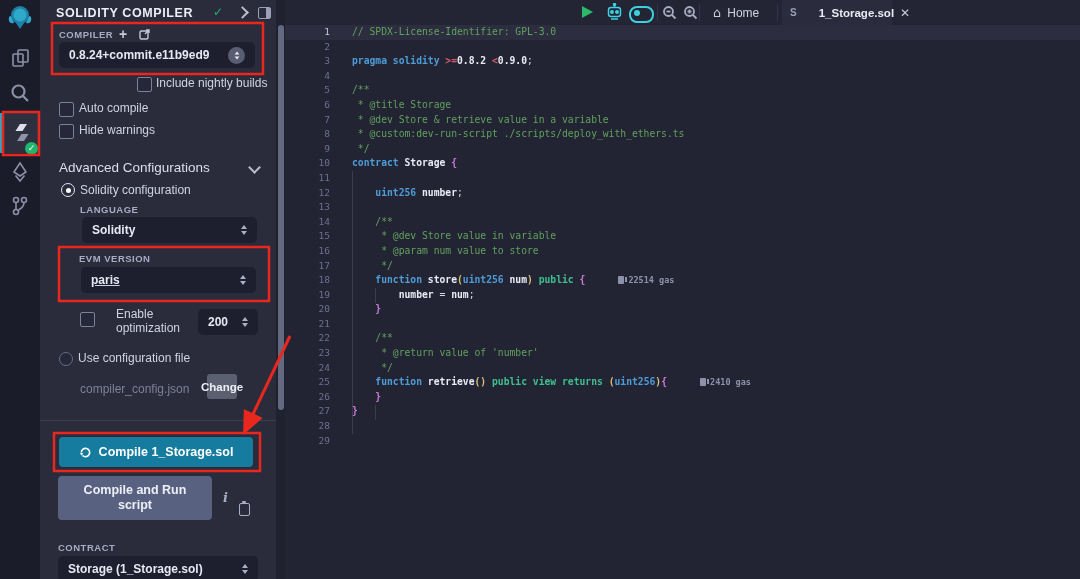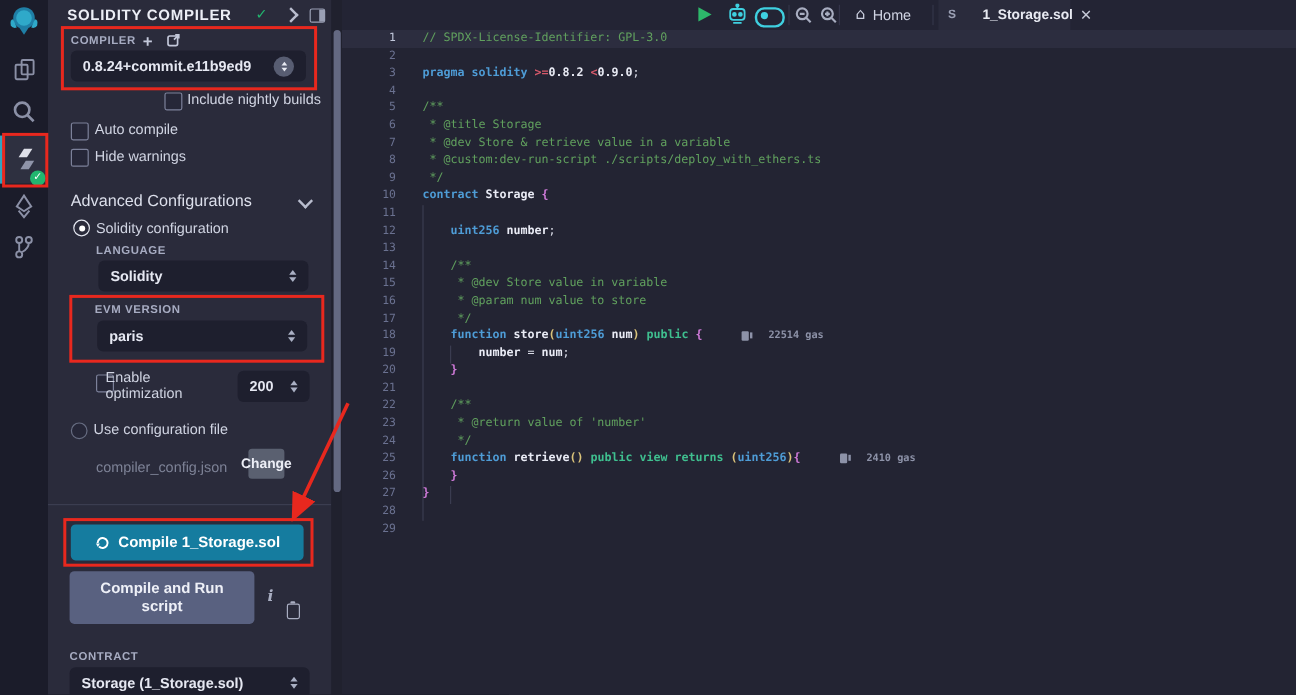--- a/index.html
+++ b/index.html
@@ -70,21 +70,21 @@
   .code{position:absolute;left:67px;top:0;right:0;}
   .code-row{height:14.6px;font:9.7px/14.6px "DejaVu Sans Mono",monospace;white-space:pre;}
   .tk-c{color:#61a15e;}
   .tk-k{color:#4e9cd6;font-weight:bold;}
   .tk-o{color:#d6596a;font-weight:bold;}
   .tk-p{color:#d8dae6;}
   .tk-b{color:#e9ebf5;font-weight:bold;}
   .tk-g{color:#3fbf8f;font-weight:bold;}
   .tk-y{color:#d9c27a;font-weight:bold;}
   .tk-m{color:#cf7ad9;font-weight:bold;}
-  .gas-badge{display:inline-flex;align-items:center;gap:16px;margin-left:20px;font:bold 8.5px/10px "DejaVu Sans Mono",monospace;color:#8d92a8;vertical-align:top;padding-top:2px;padding-left:13px;}
+  .gas-badge{display:inline-flex;align-items:center;gap:4px;margin-left:20px;font:bold 8.5px/10px "DejaVu Sans Mono",monospace;color:#8d92a8;vertical-align:top;padding-top:2px;padding-left:13px;}
   .gas-icon{display:inline-block;width:6px;height:8px;background:#8d92a8;border-radius:1px;position:relative;}
   .gas-icon::after{content:'';position:absolute;right:-2.5px;top:1px;width:1.5px;height:5px;background:#8d92a8;}
 
   
   .plus-glyph{font-size:14px;color:#c3c8da;font-weight:bold;line-height:12px;cursor:pointer;}
   .i-glyph{font-family:"DejaVu Serif",serif;font-style:italic;font-weight:bold;font-size:13px;color:#a9aec2;cursor:pointer;}
   .clipboard{position:relative;width:9px;height:11px;border:1.5px solid #a9aec2;border-radius:2px;cursor:pointer;}
   .clipboard::before{content:'';position:absolute;left:1.5px;top:-3px;width:4px;height:2px;background:#a9aec2;border-radius:1px;}
   .pin-icon{width:11px;height:10px;border:1.5px solid #9aa0b5;border-radius:2px;position:relative;cursor:pointer;}
   .pin-icon::after{content:'';position:absolute;right:0;top:0;width:4px;height:10px;background:#9aa0b5;}
@@ -179,30 +179,30 @@
     <div class="sp sec-label" style="left:40px;top:204px;">LANGUAGE</div>
     <div class="select" style="left:42px;top:217px;width:155px;">
       <span class="select-text">Solidity</span>
       <span class="carets">
           <span class="car-up"></span>
           <span class="car-down"></span>
         </span>
     </div>
 
     <div class="sp sec-label" style="left:39px;top:253px;">EVM VERSION</div>
-    <div class="select" style="left:41px;top:267px;width:155px;">
+    <div class="select" style="left:41px;top:267px;width:155px;text-decoration:underline;">
       <span class="select-text">paris</span>
       <span class="carets">
           <span class="car-up"></span>
           <span class="car-down"></span>
         </span>
     </div>
 
     <div class="cb" style="left:40px;top:312px;"></div>
-    <div class="sp opt-label" style="left:48px;top:308px;width:80px;line-height:13.5px;">Enable optimization</div>
+    <div class="sp opt-label" style="left:76px;top:308px;width:80px;line-height:13.5px;">Enable optimization</div>
     <div class="select" style="left:158px;top:309px;width:40px;">
       <span class="select-text">200</span>
       <span class="carets">
           <span class="car-up"></span>
           <span class="car-down"></span>
         </span>
     </div>
 
     <div class="radio unsel" style="left:19px;top:352px;"></div>
     <div class="sp opt-label" style="left:38px;top:351px;">Use configuration file</div>

